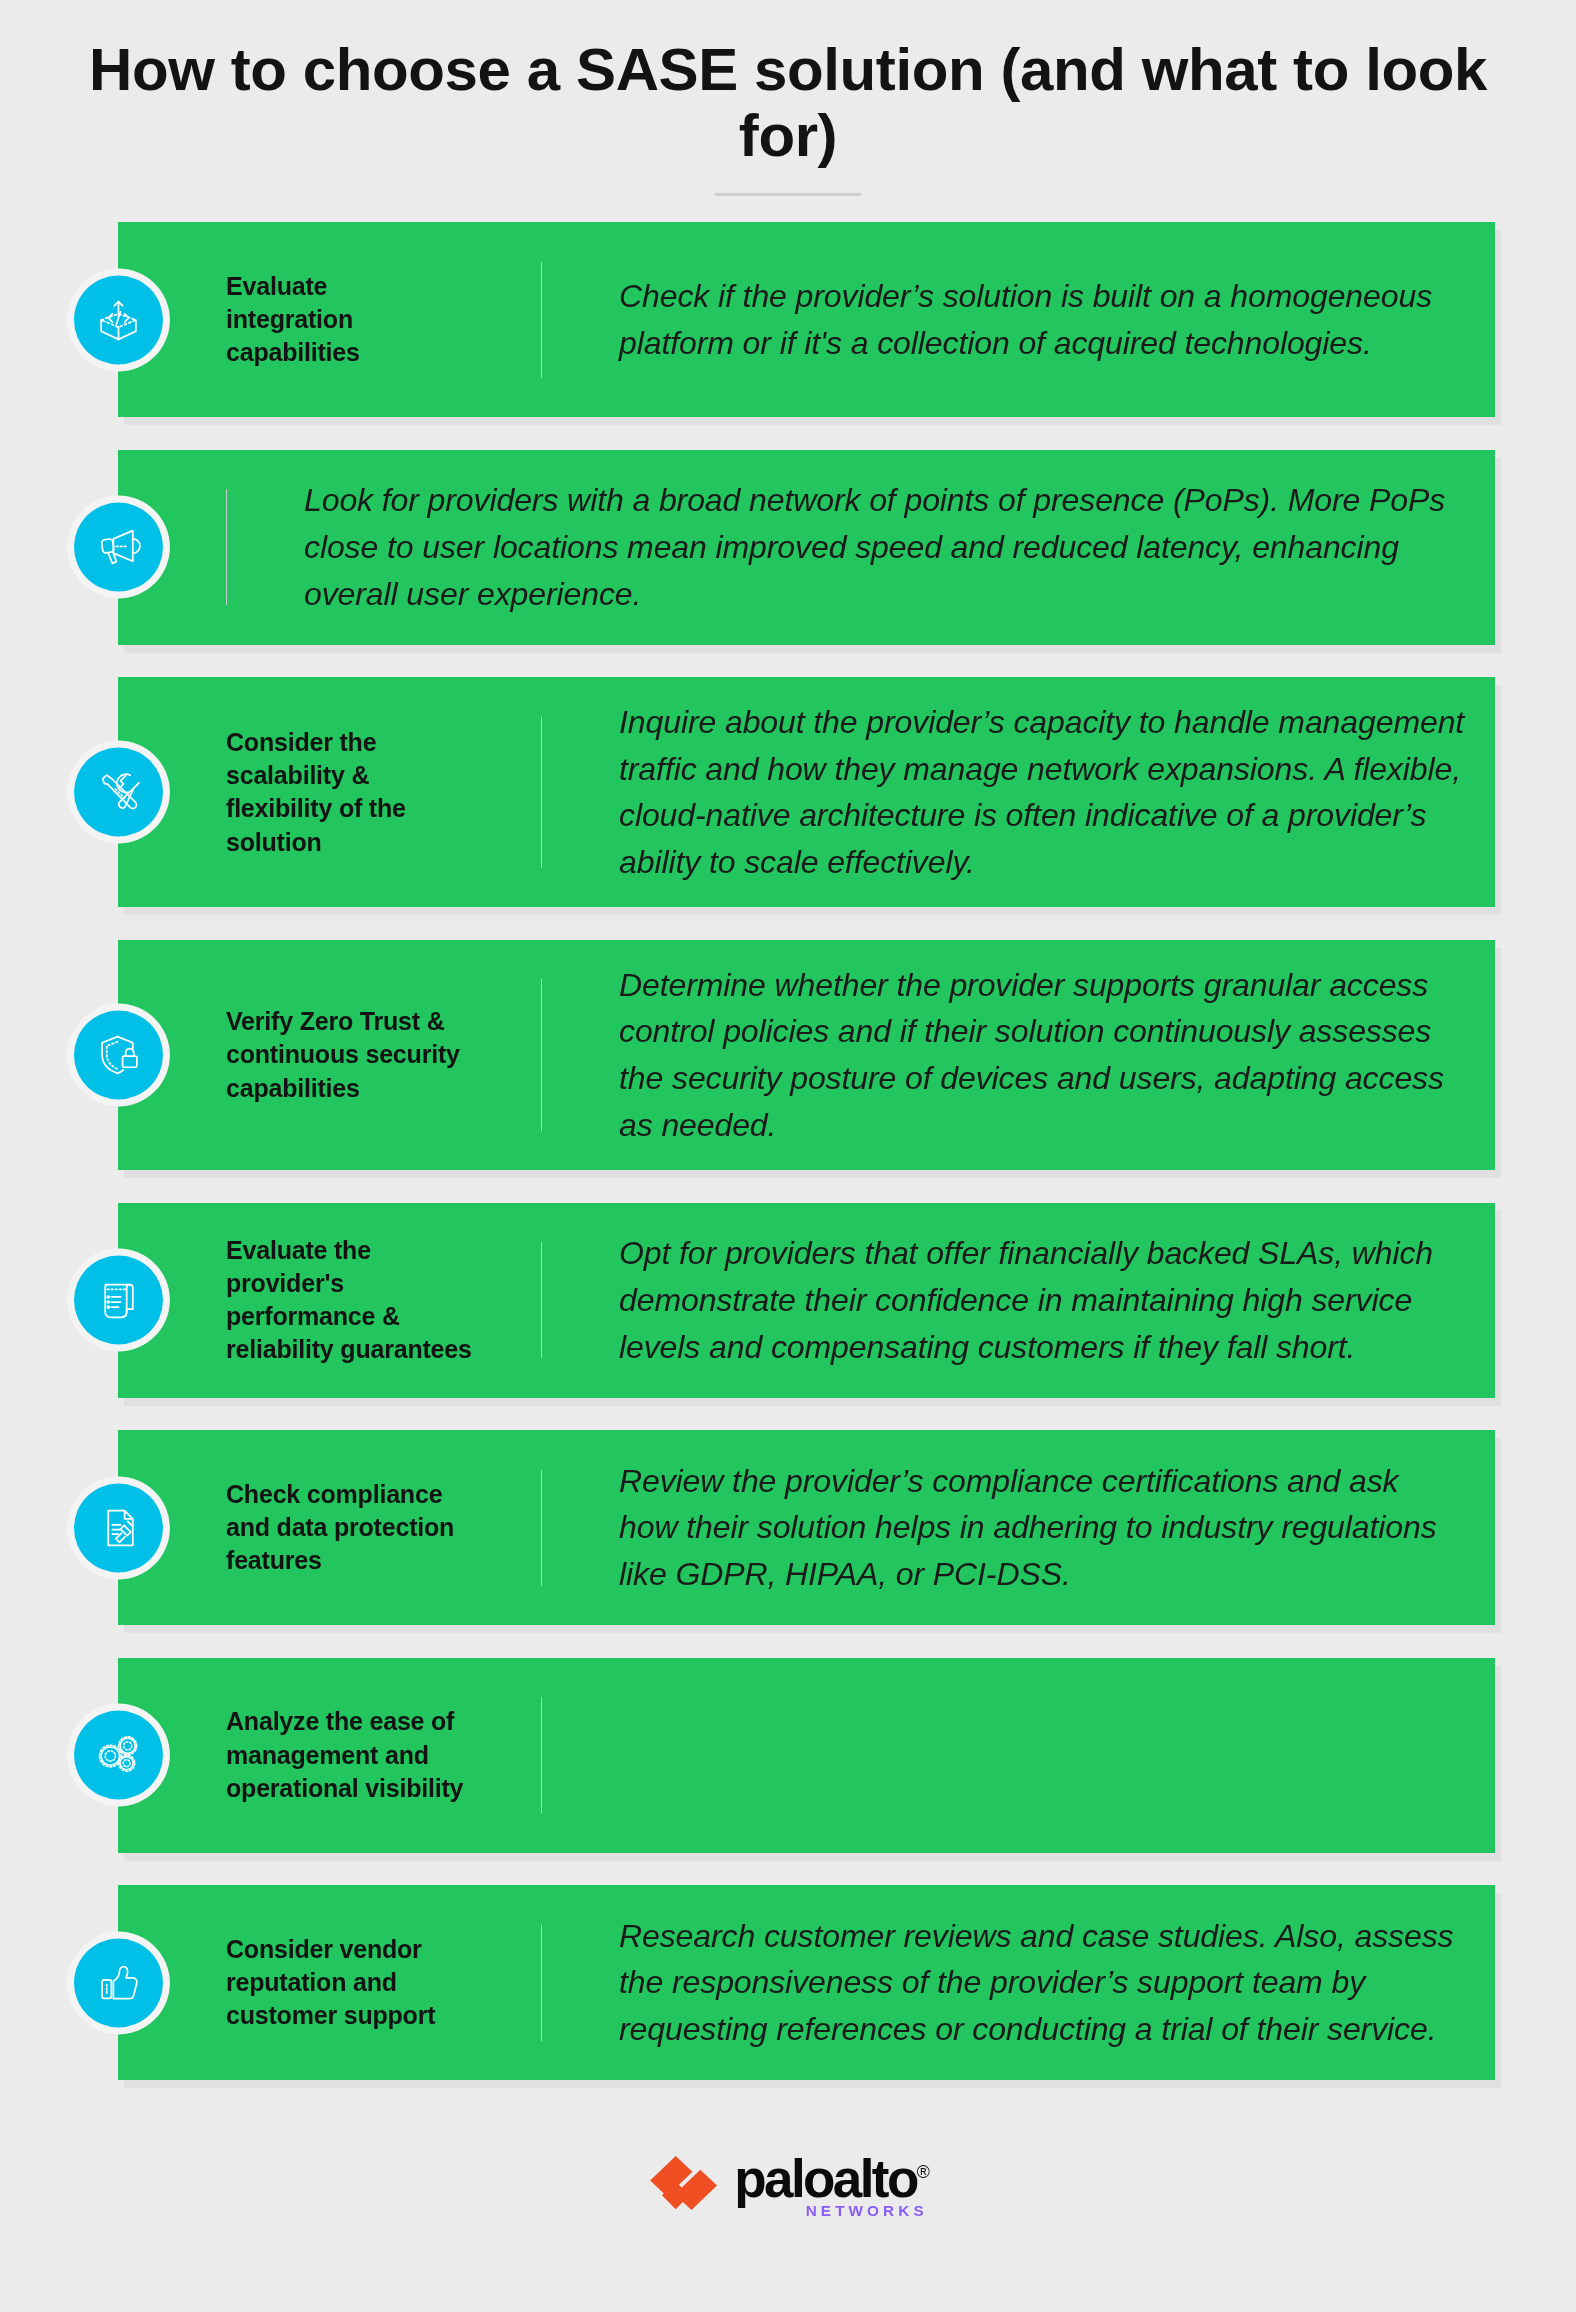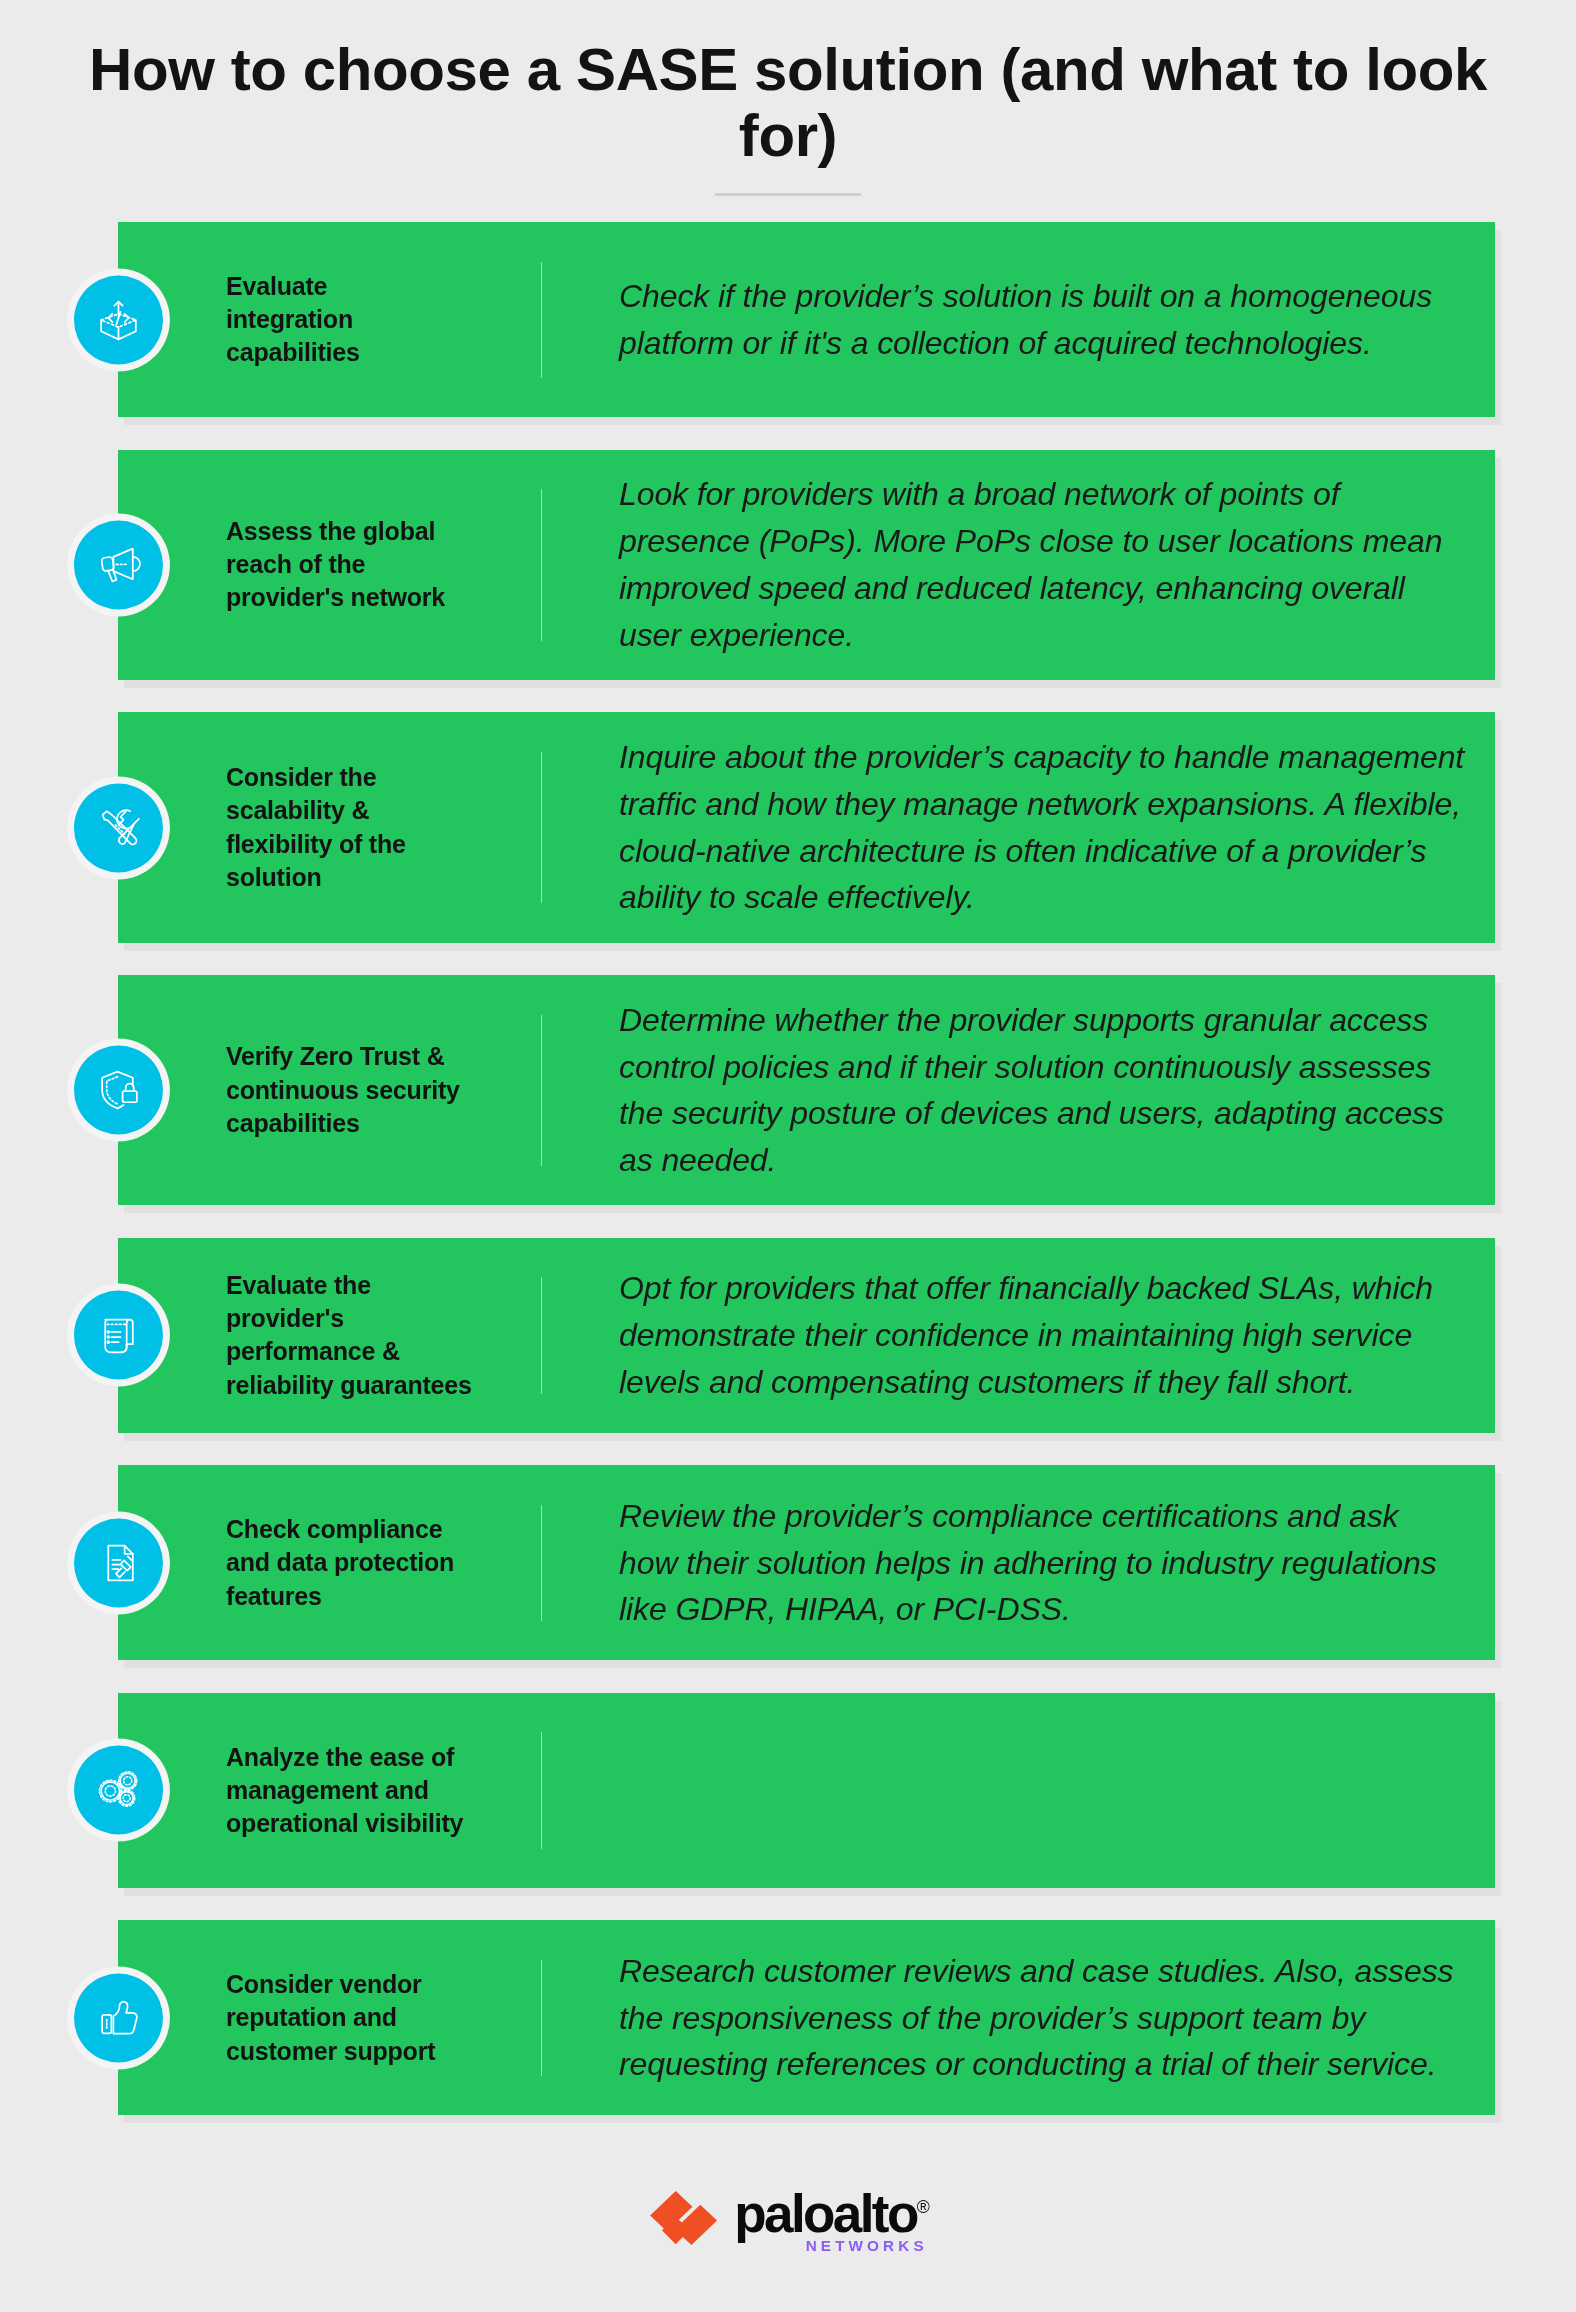--- a/index.html
+++ b/index.html
@@ -217,25 +217,20 @@
         <div class="icon-col">
           <div class="icon-circle">
             <svg viewBox="0 0 48 48" fill="none" stroke="#ffffff" stroke-width="1.7" stroke-linecap="round" stroke-linejoin="round">
               <path d="M19 16 L38 8 v30 L19 30 z"></path>
               <path d="M38 16 a5 5 0 0 1 0 14"></path>
               <rect x="8" y="16.5" width="11" height="13" rx="3.2" transform="rotate(-8 13.5 23)"></rect>
               <path d="M14 30 l4 10 4-1.6 -3.4-9.6"></path>
               <path d="M22 23.5 h11" stroke-dasharray="1.5 2.4"></path>
             </svg>
           </div>
-        </div>
-        <div class="title-col">
-          <div class="card-title">Assess the global
-reach of the
-provider's network</div>
         </div>
         <div class="divider"></div>
         <div class="desc-col">
           <div class="card-desc">Look for providers with a broad network of points of presence (PoPs).  More PoPs close to user locations mean improved speed and reduced latency, enhancing overall user experience.</div>
         </div>
       </div>
     </div>
   </div>
 
   <div class="card-wrap">

